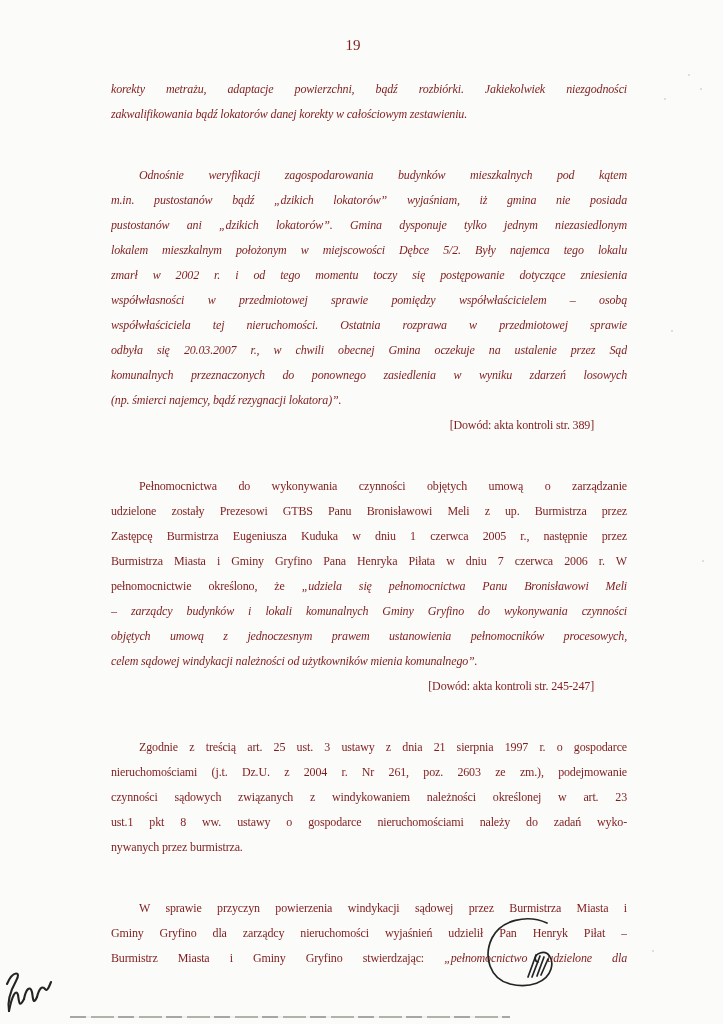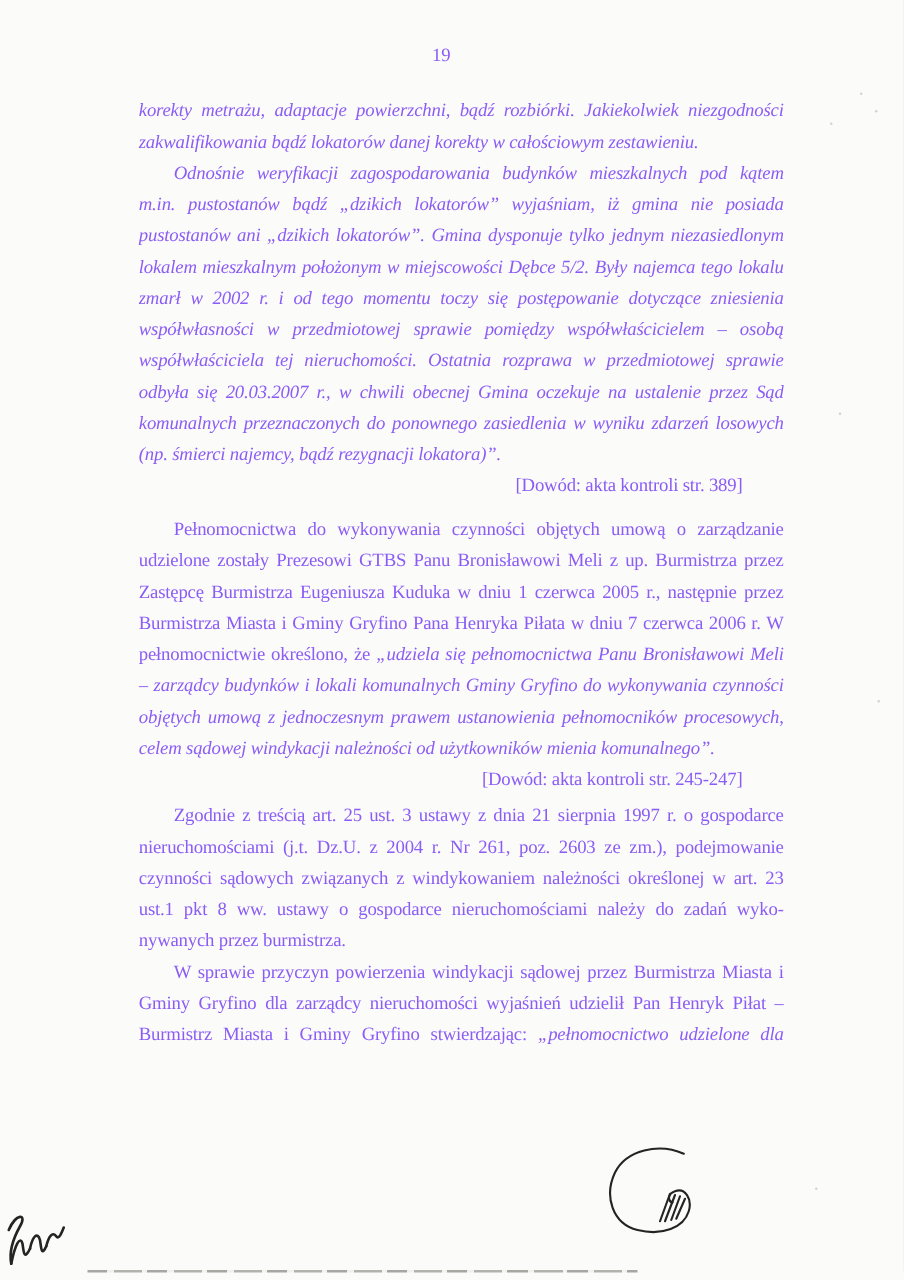--- a/index.html
+++ b/index.html
@@ -1,37 +1,37 @@
 <!DOCTYPE html>
 <html><head>
 <meta charset="utf-8">
 <style>
   html,body{margin:0;padding:0;background:#e8e8e6;}
   .page{
     position:relative;width:723px;height:1024px;margin:0 auto;
     background:#fbfbf9;overflow:hidden;
     font-family:"Liberation Serif","DejaVu Serif",serif;
-    color:#8b5cf6;
+    color:#7f1d1d;
   }
   .pageno{
     position:absolute;top:33px;left:0;width:706px;
     text-align:center;font-size:15px;line-height:25px;
   }
   .column{
     position:absolute;left:111px;top:77px;width:516px;
-    font-size:15px;letter-spacing:-0.15px;
+    font-size:12px;letter-spacing:-0.15px;
   }
   .para{margin:0;padding:0;}
   .line{
     height:25px;line-height:25px;overflow:hidden;
     text-align:justify;text-align-last:justify;
     white-space:normal;
   }
   .line.last{text-align-last:left;}
-  .line.ind{text-indent:28px;}
+  .line.ind{text-indent:28px;margin-top:36px;}
   .line.evidence{text-align:left;text-align-last:right;padding-right:33px;}
   .it{font-style:italic;}
   .rm{font-style:normal;}
   .gap10{margin-top:10px;}
   .gap4{margin-top:4px;}
   .signature-svg{position:absolute;left:483px;top:916px;}
   .initials-svg{position:absolute;left:1px;top:966px;}
   .scanline{
     position:absolute;left:70px;top:1016px;width:440px;height:2px;
     background:repeating-linear-gradient(90deg,

